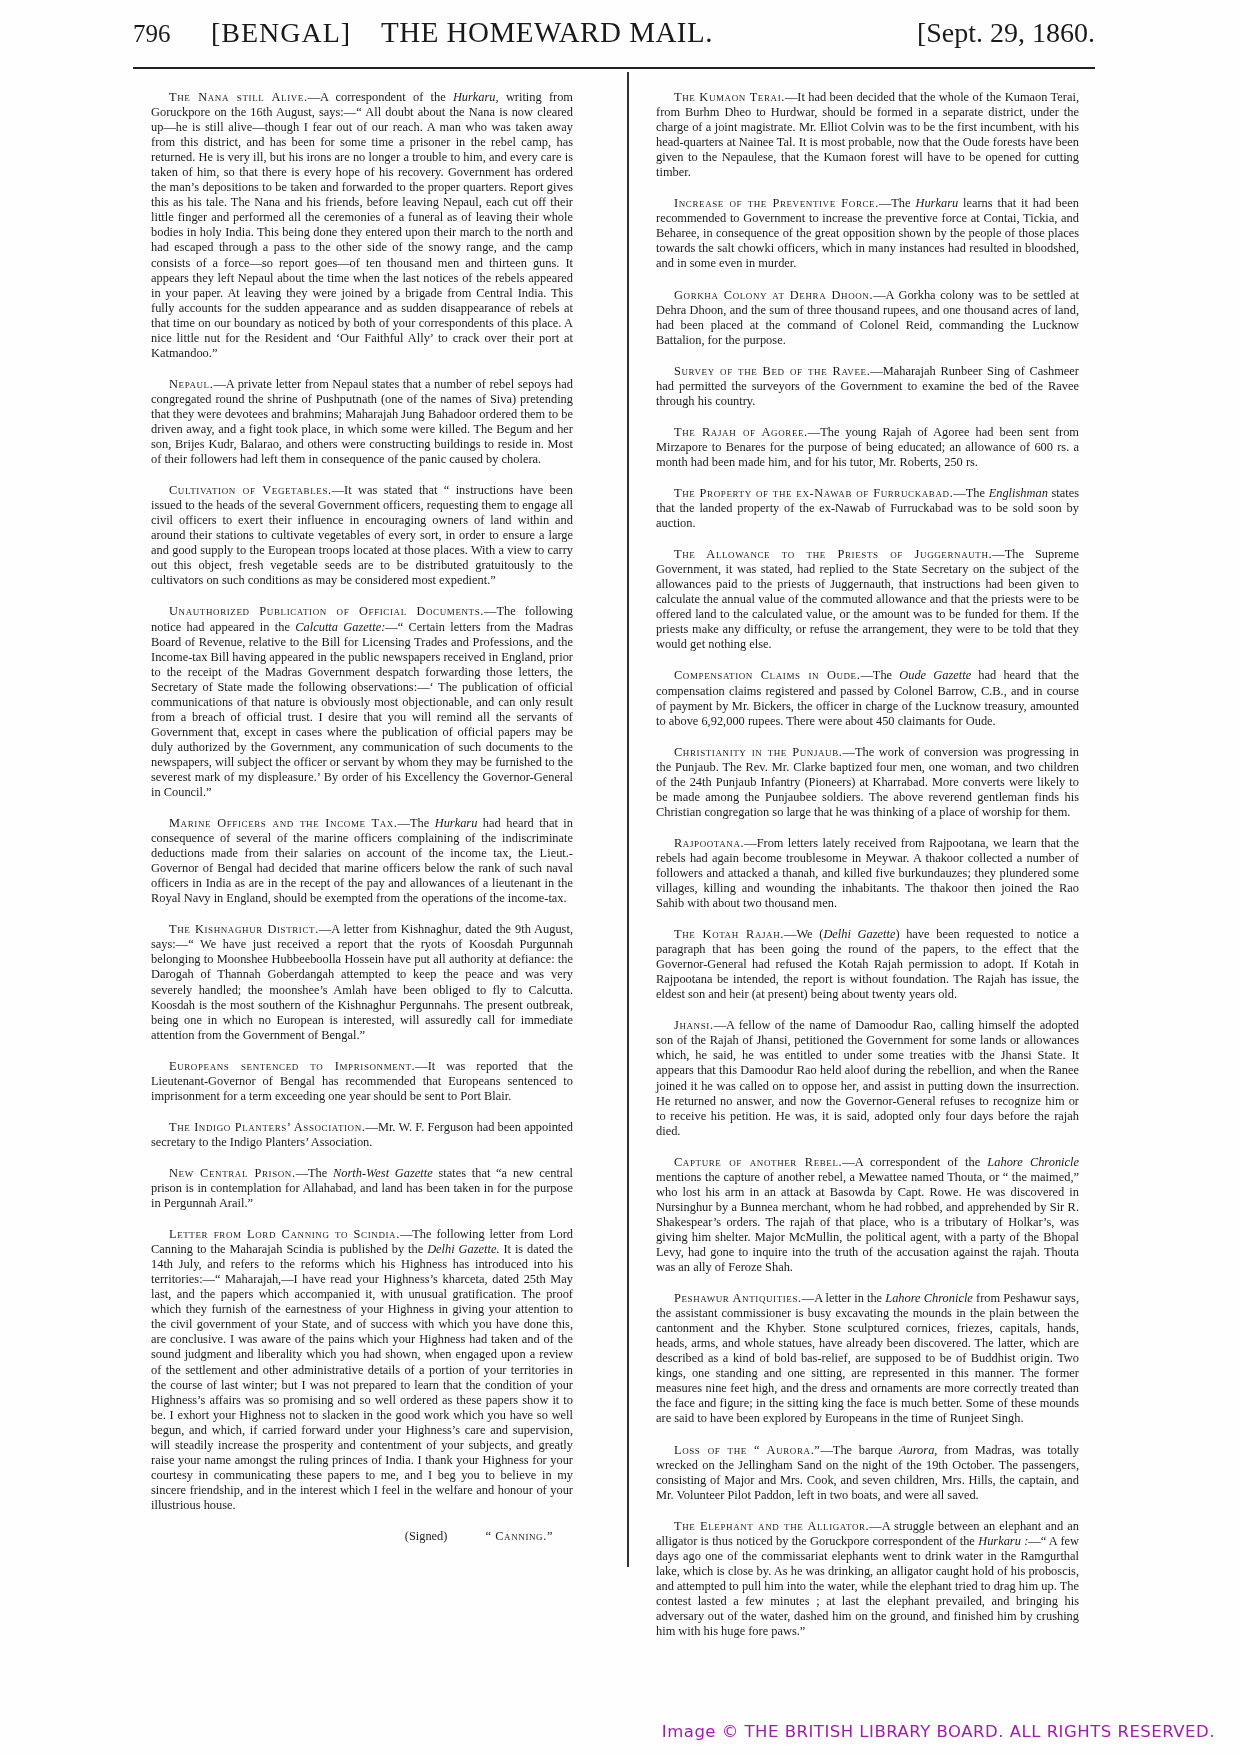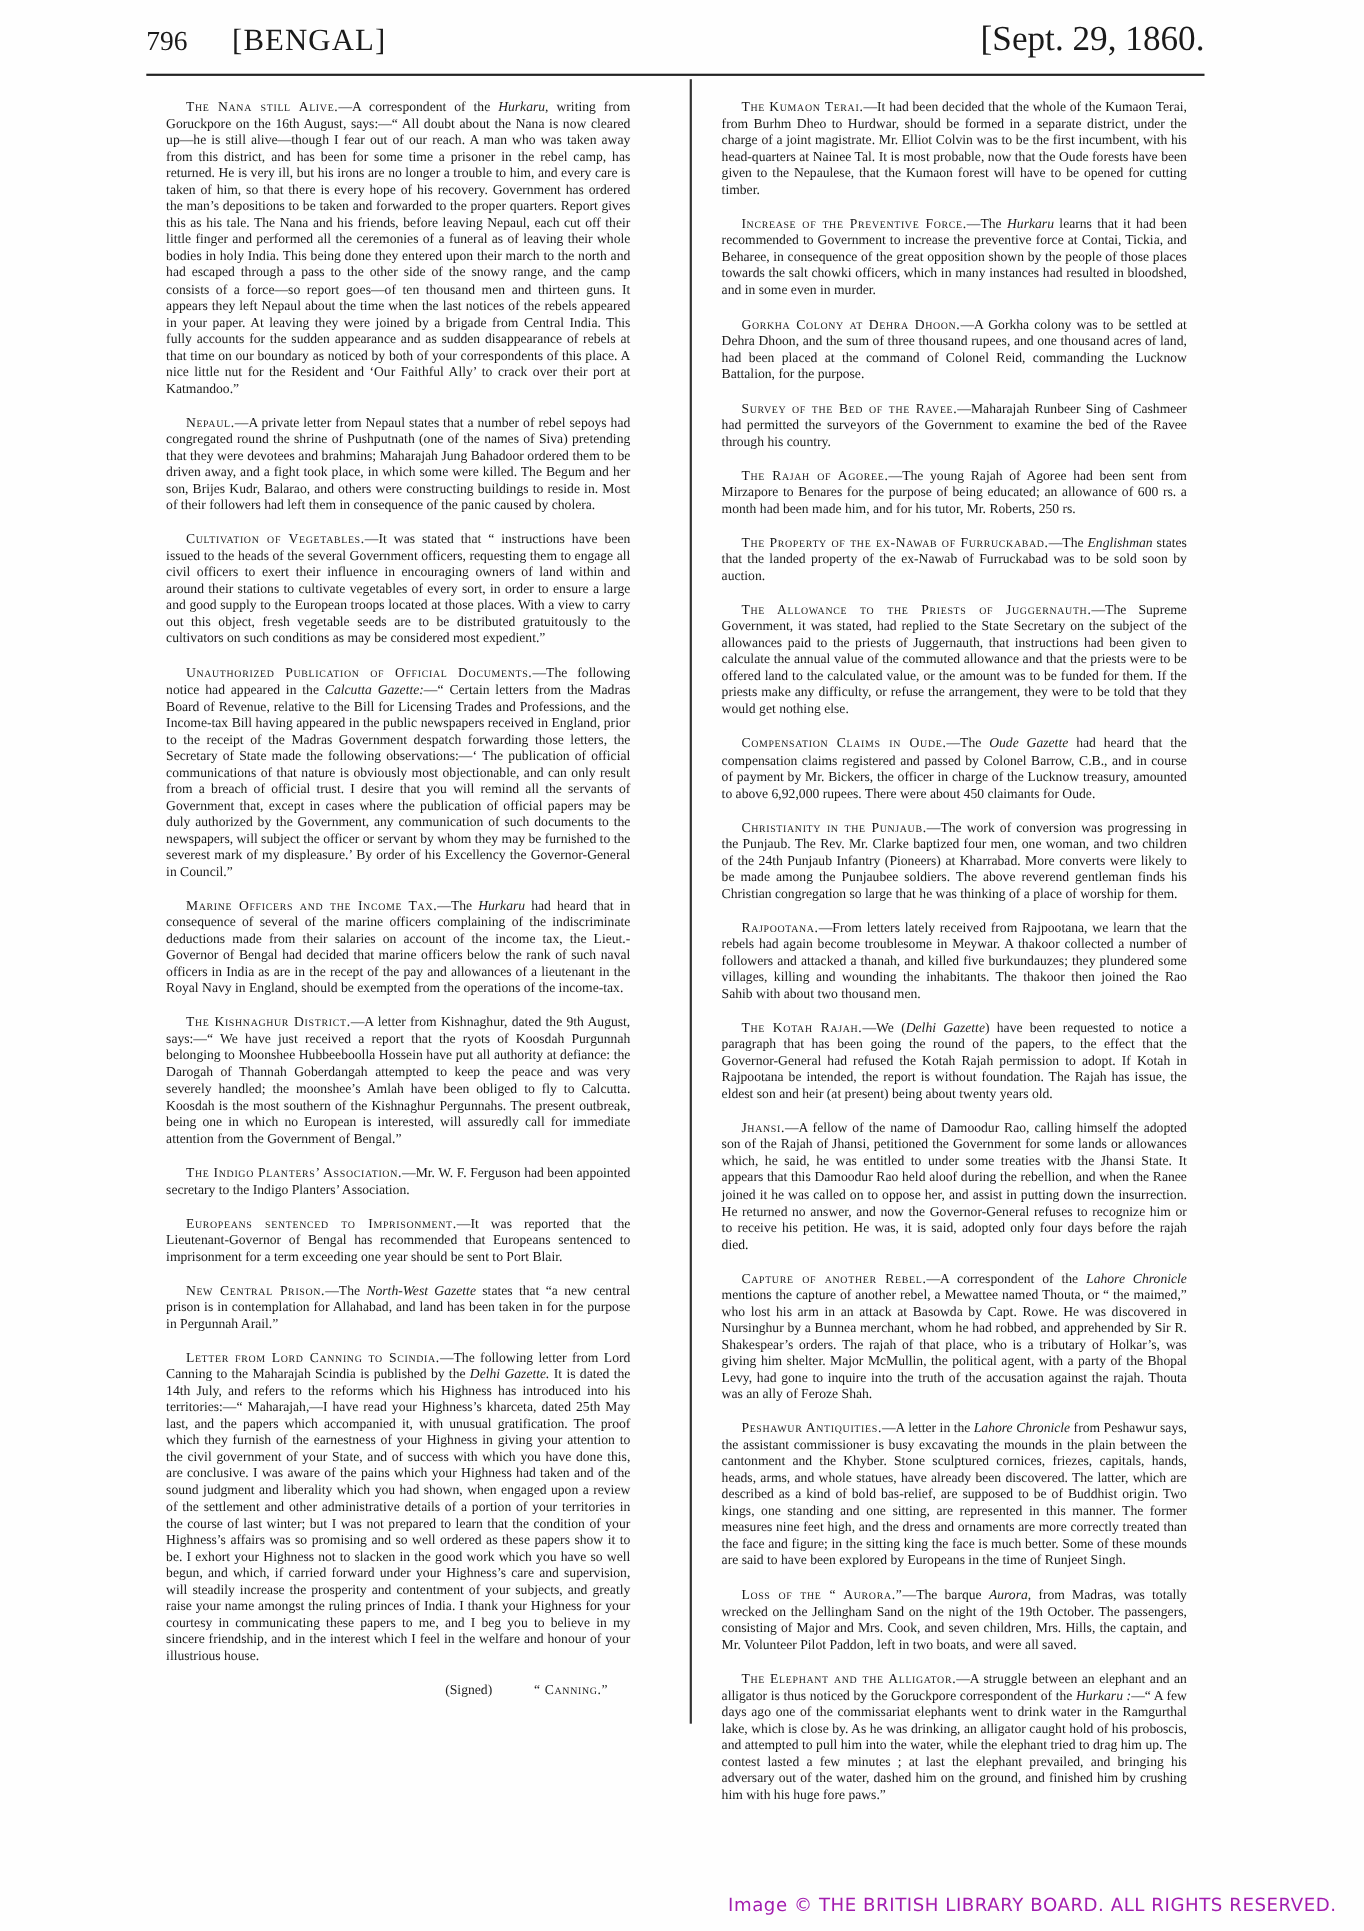--- a/index.html
+++ b/index.html
@@ -7,21 +7,21 @@
     width:1240px; height:1755px; background:#fefefe; position:relative; overflow:hidden;
     font-family:"Liberation Serif","DejaVu Serif",serif; color:#1a1a1a;
   }
   .masthead {
     position:absolute; left:133px; top:16px; width:962px; height:34px;
     display:flex; align-items:baseline; font-family:"Liberation Serif",serif;
   }
   .mh-page { font-size:25px; width:78px; }
   .mh-section { font-size:28px; letter-spacing:1px; font-variant:small-caps; width:170px; }
   .mh-title { font-size:29px; letter-spacing:0.5px; width:458px; text-align:left; }
-  .mh-date { font-size:32px; text-align:right; flex:1; }
+  .mh-date { font-size:28px; text-align:right; flex:1; }
   .rule-top { position:absolute; left:133px; top:67px; width:962px; height:2px; background:#222; }
   .col {
     position:absolute; top:74px; font-size:12.4px; line-height:15.05px;
     text-align:justify; hyphens:manual;
   }
   .col-left { left:135px; width:454px; }
   .col-right { left:640px; width:455px; }
   .col-divider { position:absolute; left:627px; top:72px; width:1.5px; height:1495px; background:#333; }
   .col p { margin:16px; text-indent:18px; }
   .col .head { font-variant:small-caps; letter-spacing:0.6px; }
@@ -32,33 +32,34 @@
     position:absolute; left:575px; top:1722px; width:640px; text-align:right;
     font-family:"DejaVu Sans",sans-serif; font-size:16.5px; color:#a21caf; letter-spacing:0.5px;
   }
 </style>
 </head>
 <body>
 
 <header class="masthead">
   <span class="mh-page">796</span>
   <span class="mh-section">[BENGAL]</span>
+  <span class="mh-title">THE HOMEWARD MAIL.</span>
   <span class="mh-date">[Sept. 29, 1860.</span>
 </header>
 <div class="rule-top"></div>
 
 <section class="col col-left" id="col-left">
     <p><span class="head">The Nana still Alive.</span><span>—A correspondent of the </span><i>Hurkaru,</i><span> writing from Goruckpore on the 16th August, says:—“ All doubt about the Nana is now cleared up—he is still alive—though I fear out of our reach. A man who was taken away from this district, and has been for some time a prisoner in the rebel camp, has returned. He is very ill, but his irons are no longer a trouble to him, and every care is taken of him, so that there is every hope of his recovery. Government has ordered the man’s depositions to be taken and forwarded to the proper quarters. Report gives this as his tale. The Nana and his friends, before leaving Nepaul, each cut off their little finger and performed all the ceremonies of a funeral as of leaving their whole bodies in holy India. This being done they entered upon their march to the north and had escaped through a pass to the other side of the snowy range, and the camp consists of a force—so report goes—of ten thousand men and thirteen guns. It appears they left Nepaul about the time when the last notices of the rebels appeared in your paper. At leaving they were joined by a brigade from Central India. This fully accounts for the sudden appearance and as sudden disappearance of rebels at that time on our boundary as noticed by both of your correspondents of this place. A nice little nut for the Resident and ‘Our Faithful Ally’ to crack over their port at Katmandoo.”</span></p>
     <p><span class="head">Nepaul.</span><span>—A private letter from Nepaul states that a number of rebel sepoys had congregated round the shrine of Pushputnath (one of the names of Siva) pretending that they were devotees and brahmins; Maharajah Jung Bahadoor ordered them to be driven away, and a fight took place, in which some were killed. The Begum and her son, Brijes Kudr, Balarao, and others were constructing buildings to reside in. Most of their followers had left them in consequence of the panic caused by cholera.</span></p>
     <p><span class="head">Cultivation of Vegetables.</span><span>—It was stated that “ instructions have been issued to the heads of the several Government officers, requesting them to engage all civil officers to exert their influence in encouraging owners of land within and around their stations to cultivate vegetables of every sort, in order to ensure a large and good supply to the European troops located at those places. With a view to carry out this object, fresh vegetable seeds are to be distributed gratuitously to the cultivators on such conditions as may be considered most expedient.”</span></p>
     <p><span class="head">Unauthorized Publication of Official Documents.</span><span>—The following notice had appeared in the </span><i>Calcutta Gazette:</i><span>—“ Certain letters from the Madras Board of Revenue, relative to the Bill for Licensing Trades and Professions, and the Income-tax Bill having appeared in the public newspapers received in England, prior to the receipt of the Madras Government despatch forwarding those letters, the Secretary of State made the following observations:—‘ The publication of official communications of that nature is obviously most objectionable, and can only result from a breach of official trust. I desire that you will remind all the servants of Government that, except in cases where the publication of official papers may be duly authorized by the Government, any communication of such documents to the newspapers, will subject the officer or servant by whom they may be furnished to the severest mark of my displeasure.’ By order of his Excellency the Governor-General in Council.”</span></p>
     <p><span class="head">Marine Officers and the Income Tax.</span><span>—The </span><i>Hurkaru</i><span> had heard that in consequence of several of the marine officers complaining of the indiscriminate deductions made from their salaries on account of the income tax, the Lieut.-Governor of Bengal had decided that marine officers below the rank of such naval officers in India as are in the recept of the pay and allowances of a lieutenant in the Royal Navy in England, should be exempted from the operations of the income-tax.</span></p>
     <p><span class="head">The Kishnaghur District.</span><span>—A letter from Kishnaghur, dated the 9th August, says:—“ We have just received a report that the ryots of Koosdah Purgunnah belonging to Moonshee Hubbeeboolla Hossein have put all authority at defiance: the Darogah of Thannah Goberdangah attempted to keep the peace and was very severely handled; the moonshee’s Amlah have been obliged to fly to Calcutta. Koosdah is the most southern of the Kishnaghur Pergunnahs. The present outbreak, being one in which no European is interested, will assuredly call for immediate attention from the Government of Bengal.”</span></p>
+    <p><span class="head">Europeans sentenced to Imprisonment.</span><span>—It was reported that the Lieutenant-Governor of Bengal has recommended that Europeans sentenced to imprisonment for a term exceeding one year should be sent to Port Blair.</span></p>
     <p><span class="head">The Indigo Planters’ Association.</span><span>—Mr. W. F. Ferguson had been appointed secretary to the Indigo Planters’ Association.</span></p>
-    <p><span class="head">Europeans sentenced to Imprisonment.</span><span>—It was reported that the Lieutenant-Governor of Bengal has recommended that Europeans sentenced to imprisonment for a term exceeding one year should be sent to Port Blair.</span></p>
     <p><span class="head">New Central Prison.</span><span>—The </span><i>North-West Gazette</i><span> states that “a new central prison is in contemplation for Allahabad, and land has been taken in for the purpose in Pergunnah Arail.”</span></p>
     <p><span class="head">Letter from Lord Canning to Scindia.</span><span>—The following letter from Lord Canning to the Maharajah Scindia is published by the </span><i>Delhi Gazette.</i><span> It is dated the 14th July, and refers to the reforms which his Highness has introduced into his territories:—“ Maharajah,—I have read your Highness’s kharceta, dated 25th May last, and the papers which accompanied it, with unusual gratification. The proof which they furnish of the earnestness of your Highness in giving your attention to the civil government of your State, and of success with which you have done this, are conclusive. I was aware of the pains which your Highness had taken and of the sound judgment and liberality which you had shown, when engaged upon a review of the settlement and other administrative details of a portion of your territories in the course of last winter; but I was not prepared to learn that the condition of your Highness’s affairs was so promising and so well ordered as these papers show it to be. I exhort your Highness not to slacken in the good work which you have so well begun, and which, if carried forward under your Highness’s care and supervision, will steadily increase the prosperity and contentment of your subjects, and greatly raise your name amongst the ruling princes of India. I thank your Highness for your courtesy in communicating these papers to me, and I beg you to believe in my sincere friendship, and in the interest which I feel in the welfare and honour of your illustrious house.</span></p>
     <p class="signed"><span>(Signed)</span><span class="sp"></span><span class="head" style="font-variant:small-caps">“ Canning.”</span></p>
   </section>
 <div class="col-divider"></div>
 <section class="col col-right" id="col-right">
     <p><span class="head">The Kumaon Terai.</span><span>—It had been decided that the whole of the Kumaon Terai, from Burhm Dheo to Hurdwar, should be formed in a separate district, under the charge of a joint magistrate. Mr. Elliot Colvin was to be the first incumbent, with his head-quarters at Nainee Tal. It is most probable, now that the Oude forests have been given to the Nepaulese, that the Kumaon forest will have to be opened for cutting timber.</span></p>
     <p><span class="head">Increase of the Preventive Force.</span><span>—The </span><i>Hurkaru</i><span> learns that it had been recommended to Government to increase the preventive force at Contai, Tickia, and Beharee, in consequence of the great opposition shown by the people of those places towards the salt chowki officers, which in many instances had resulted in bloodshed, and in some even in murder.</span></p>
     <p><span class="head">Gorkha Colony at Dehra Dhoon.</span><span>—A Gorkha colony was to be settled at Dehra Dhoon, and the sum of three thousand rupees, and one thousand acres of land, had been placed at the command of Colonel Reid, commanding the Lucknow Battalion, for the purpose.</span></p>
     <p><span class="head">Survey of the Bed of the Ravee.</span><span>—Maharajah Runbeer Sing of Cashmeer had permitted the surveyors of the Government to examine the bed of the Ravee through his country.</span></p>

